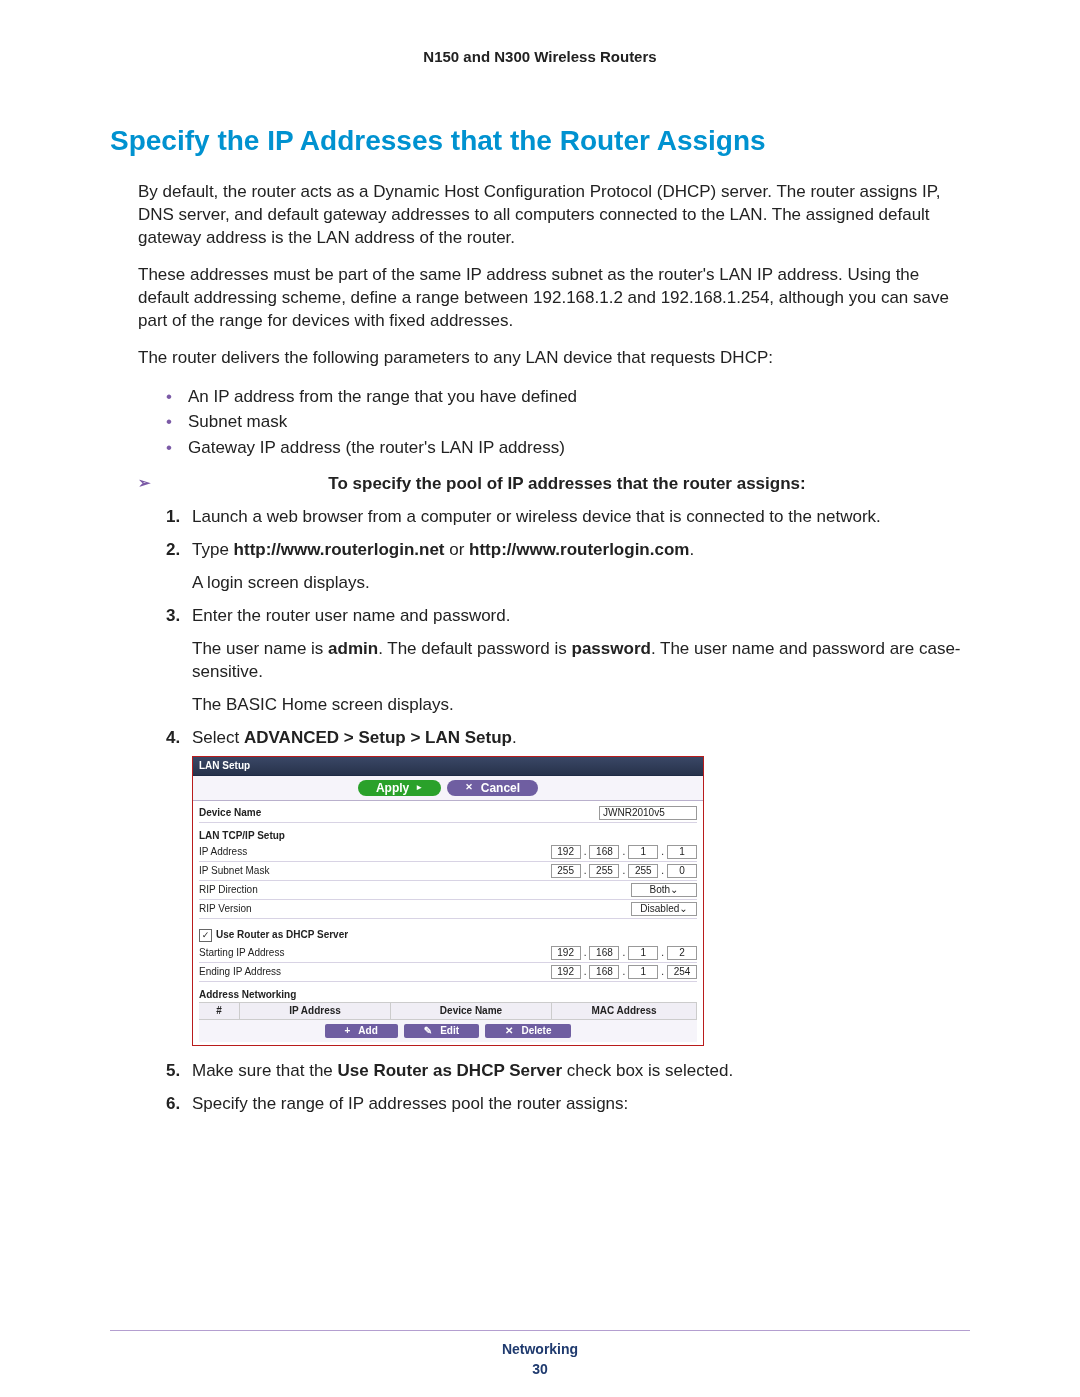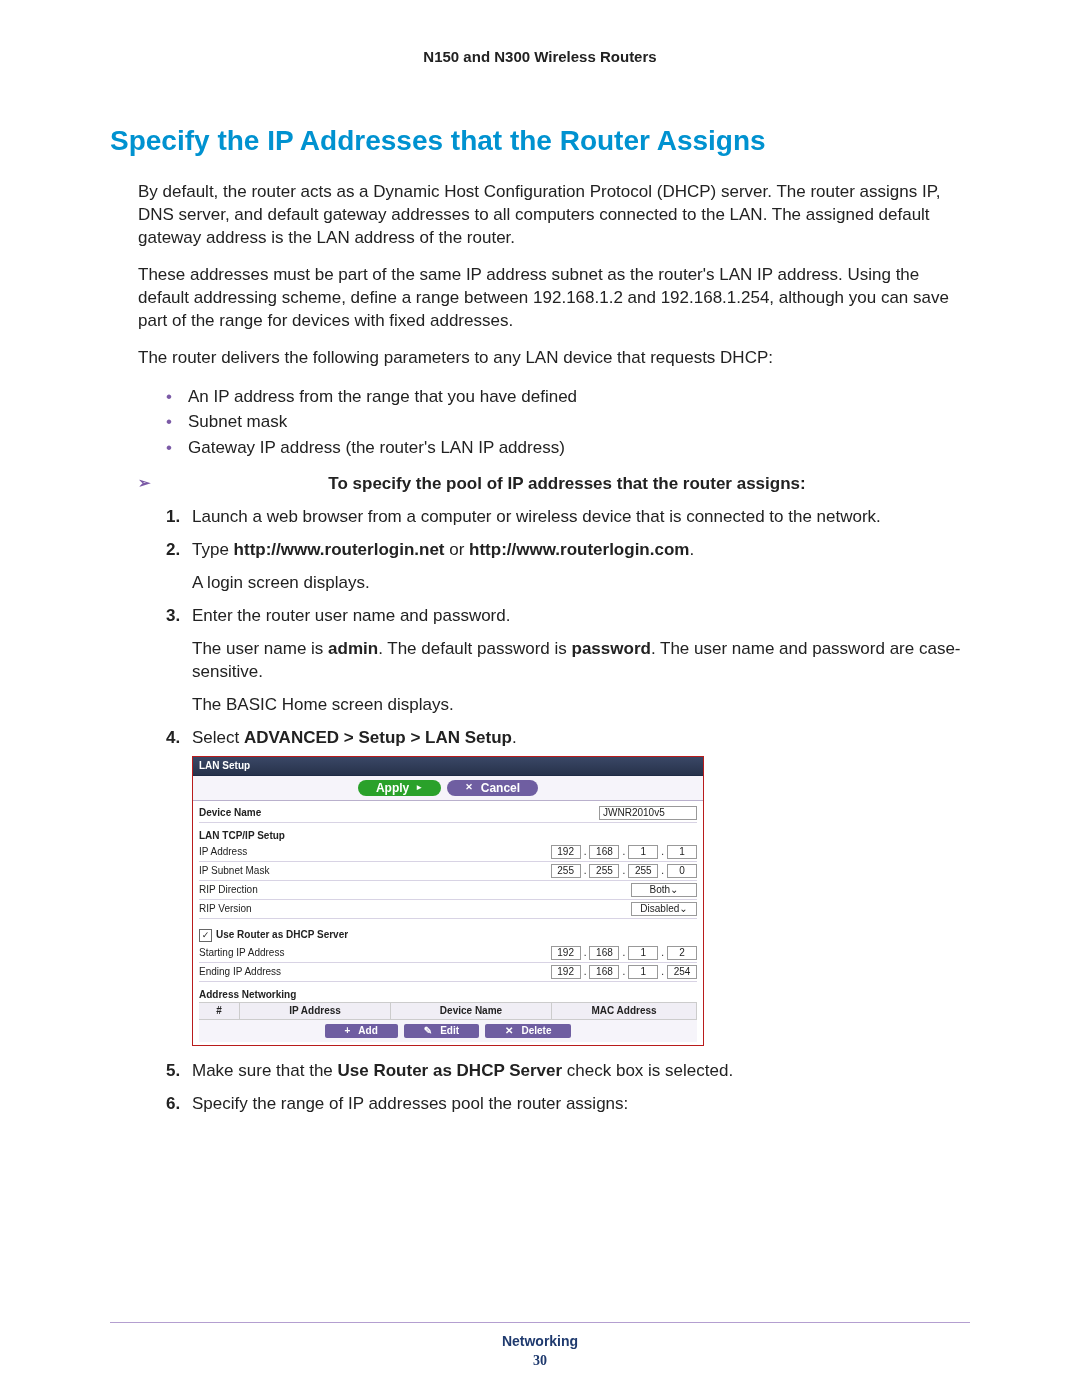--- a/index.html
+++ b/index.html
@@ -225,39 +225,38 @@
     border-radius: 2px;
     display: inline-flex;
     align-items: center;
     gap: 8px;
   }
   .action-btn .ic { font-size: 10px; }
   .footer {
     position: absolute;
     left: 110px;
     right: 110px;
-    bottom: 28px;
+    bottom: 20px;
     text-align: center;
   }
   .footer-rule {
     border: none;
     border-top: 1px solid #b49fd0;
     margin: 0 0 10px 0;
   }
   .footer-text {
     color: #1f3a6e;
     font-weight: bold;
     font-size: 14px;
   }
   .footer-page {
     color: #1f3a6e;
     font-weight: bold;
     font-size: 14px;
     margin-top: 4px;
-    font-family: Liberation Serif, serif;
   }
 </style>
 </head>
 <body>
 
 <div class="page">
   <div class="header-title">N150 and N300 Wireless Routers</div>
 
   <h1 class="section-heading">Specify the IP Addresses that the Router Assigns</h1>
 

